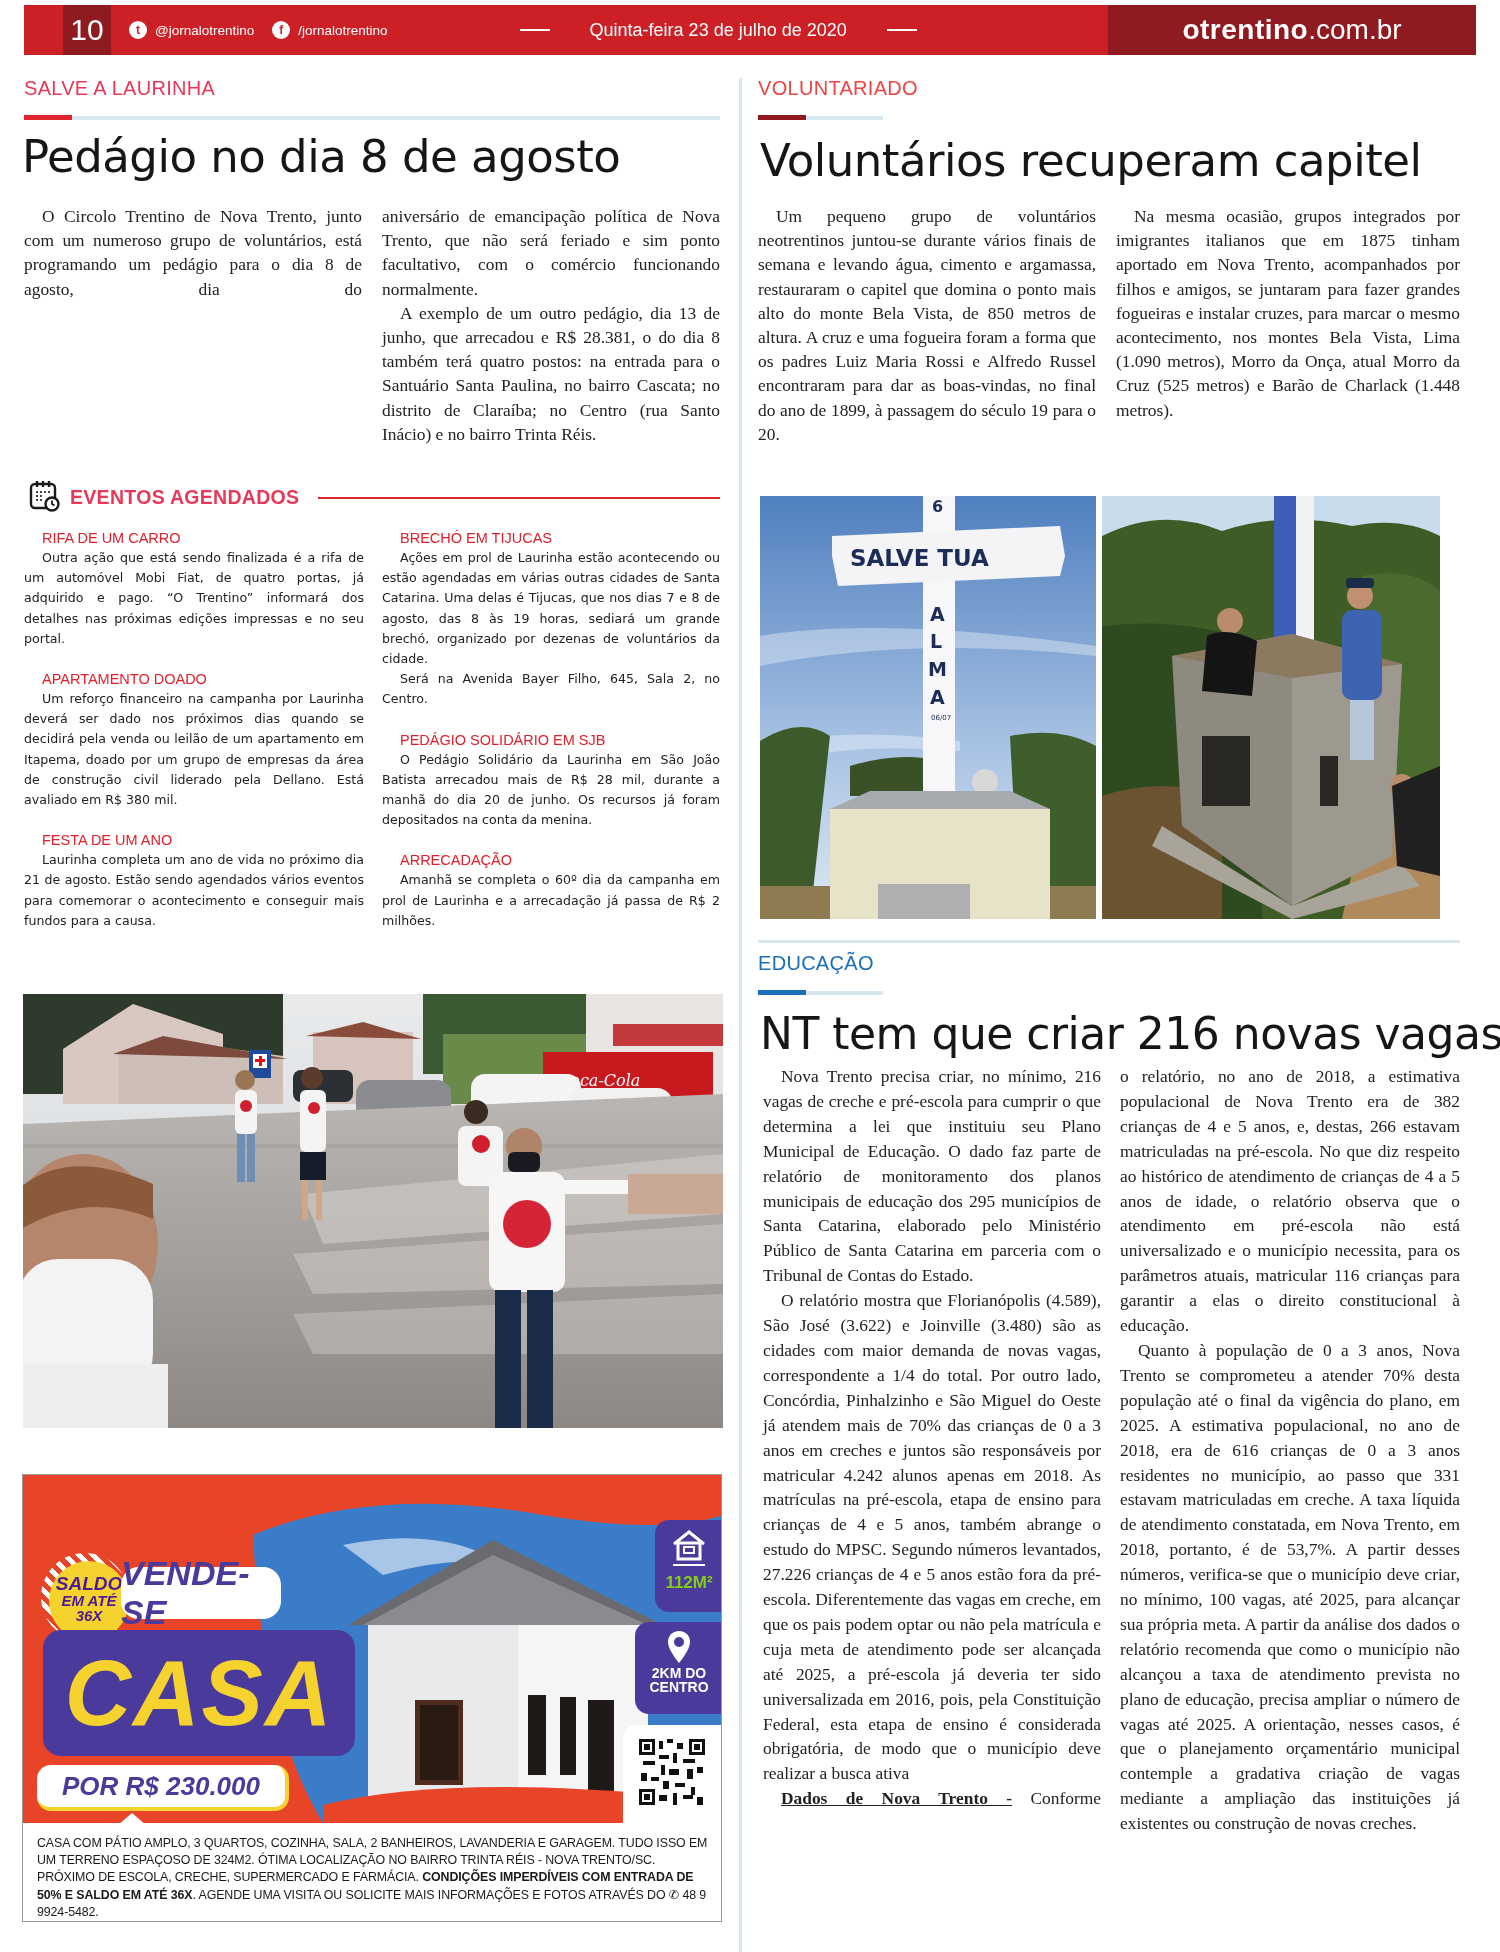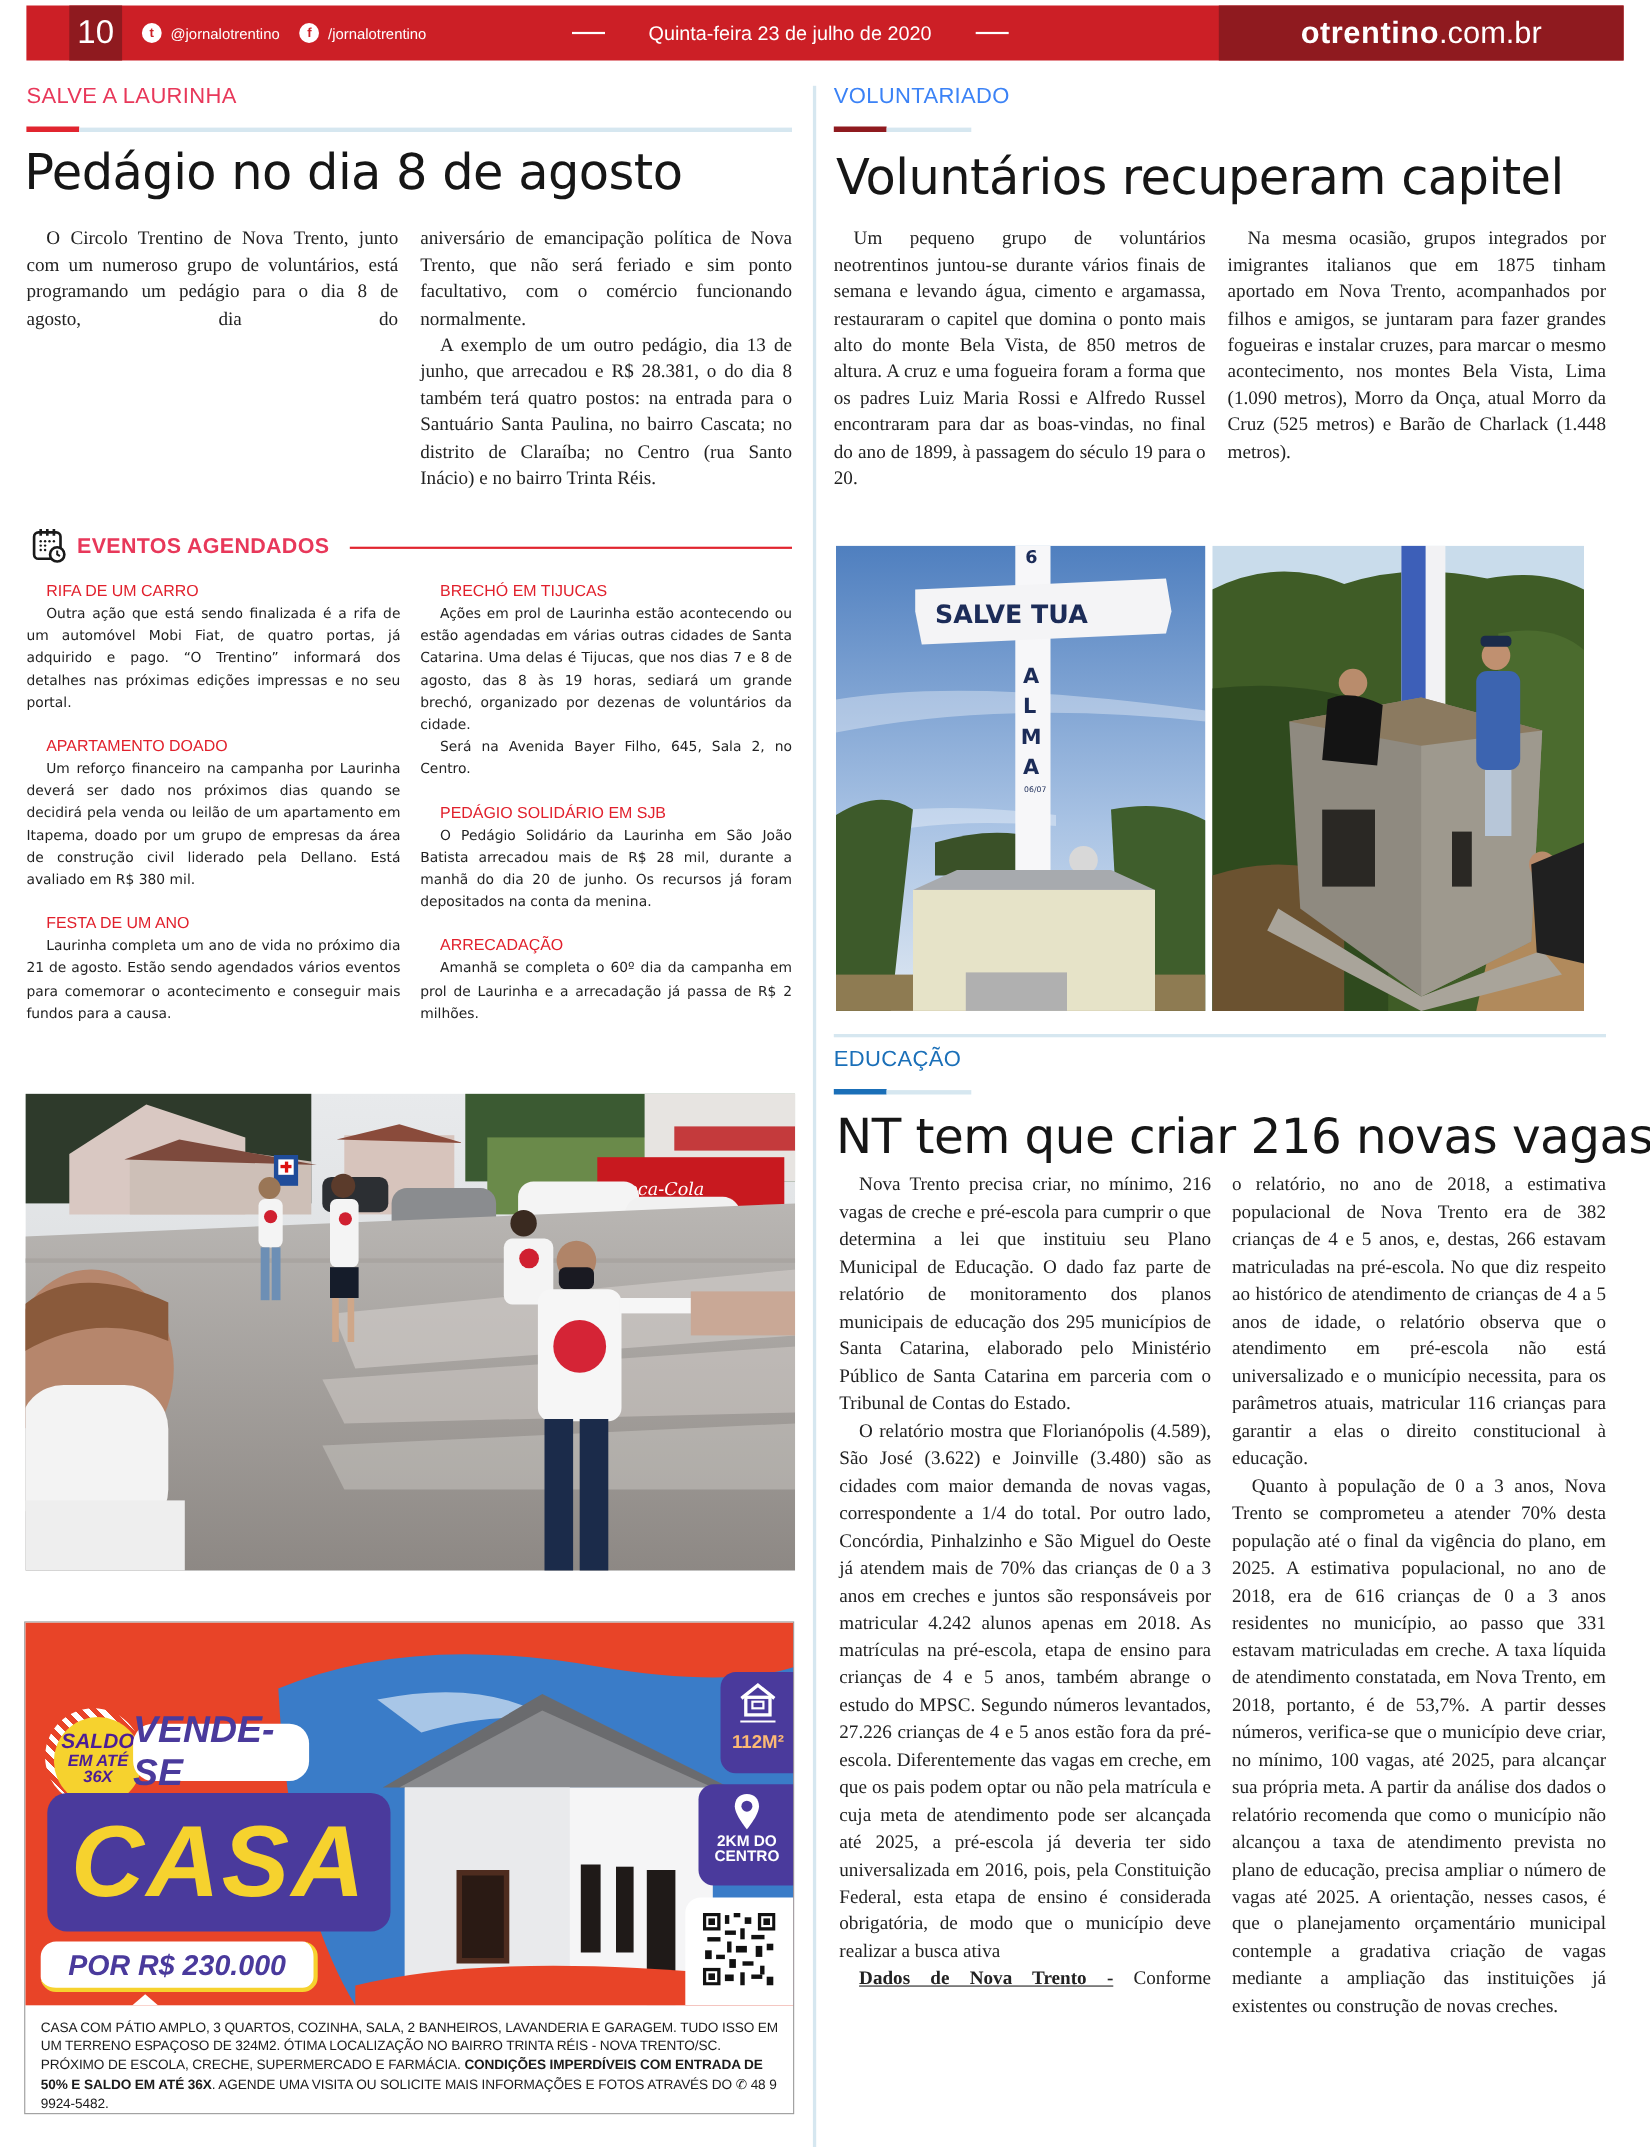--- a/index.html
+++ b/index.html
@@ -253,21 +253,21 @@
     <div style="position:absolute; left:18px; top:78px; width:88px; height:88px; border-radius:50%; background:repeating-linear-gradient(45deg,#e84428 0 5px,#fff 5px 10px);"></div>
     <div style="position:absolute; left:26px; top:86px; width:80px; height:80px; border-radius:50%; background:#f6d22e; color:#4c1d95; font-family:'Liberation Sans',sans-serif; font-weight:900; font-style:italic; text-align:center; font-size:15px; line-height:15px; padding-top:13px;">
       <div style="font-size:19px; line-height:19px;">SALDO</div>
       <div>EM ATÉ</div>
       <div>36X</div>
     </div>
     <div style="position:absolute; left:98px; top:92px; width:160px; height:52px; background:#fff; border-radius:18px; color:#4a3a9c; font-family:'Liberation Sans',sans-serif; font-weight:900; font-style:italic; font-size:34px; display:flex; align-items:center; justify-content:center;">VENDE-SE</div>
     <div style="position:absolute; left:20px; top:155px; width:312px; height:126px; background:#4a3a9c; border-radius:18px; color:#f6d22e; font-family:'Liberation Sans',sans-serif; font-weight:900; font-style:italic; font-size:92px; display:flex; align-items:center; justify-content:center; letter-spacing:2px;">CASA</div>
     <div style="position:absolute; left:14px; top:290px; width:252px; height:46px; background:#fff; border-radius:14px; border:4px solid #f6d22e; border-top:none; border-left:none; color:#4a3a9c; font-family:'Liberation Sans',sans-serif; font-weight:900; font-style:italic; font-size:26px; display:flex; align-items:center; justify-content:center;">POR R$ 230.000</div>
 
-    <div style="position:absolute; left:632px; top:45px; width:68px; height:92px; background:#4a3a9c; border-radius:14px 0 0 14px; color:#fdba74; font-family:'Liberation Sans',sans-serif; font-weight:900; text-align:center;">
+    <div style="position:absolute; left:632px; top:45px; width:68px; height:92px; background:#4a3a9c; border-radius:14px 0 0 14px; color:#84cc16; font-family:'Liberation Sans',sans-serif; font-weight:900; text-align:center;">
       <svg width="40" height="44" viewBox="0 0 40 44" style="margin-top:6px;">
         <polyline points="5,18 20,6 35,18" fill="none" stroke="#fff" stroke-width="3"></polyline>
         <rect x="9" y="17" width="22" height="16" fill="none" stroke="#fff" stroke-width="3"></rect>
         <rect x="15" y="21" width="10" height="6" fill="none" stroke="#fff" stroke-width="2"></rect>
         <line x1="4" y1="39" x2="36" y2="39" stroke="#fff" stroke-width="2"></line>
       </svg>
       <div style="font-size:17px; line-height:18px;">112M²</div>
     </div>
     <div style="position:absolute; left:612px; top:147px; width:88px; height:92px; background:#4a3a9c; border-radius:14px 0 0 14px; color:#fff; font-family:'Liberation Sans',sans-serif; font-weight:bold; text-align:center; font-size:14px; line-height:14px;">
       <svg width="26" height="34" viewBox="0 0 26 34" style="margin-top:8px;">
@@ -319,21 +319,21 @@
     </div>
     <div style="position:absolute; left:95px; top:338px; width:0; height:0; border-left:14px solid transparent; border-right:14px solid transparent; border-bottom:12px solid #fff;"></div>
   </div>
   <div class="ad-text">
     <span>CASA COM PÁTIO AMPLO, 3 QUARTOS, COZINHA, SALA, 2 BANHEIROS, LAVANDERIA E GARAGEM. TUDO ISSO EM UM TERRENO ESPAÇOSO DE 324M2. ÓTIMA LOCALIZAÇÃO NO BAIRRO TRINTA RÉIS - NOVA TRENTO/SC. PRÓXIMO DE ESCOLA, CRECHE, SUPERMERCADO E FARMÁCIA. </span><b>CONDIÇÕES IMPERDÍVEIS COM ENTRADA DE 50% E SALDO EM ATÉ 36X</b><span>. AGENDE UMA VISITA OU SOLICITE MAIS INFORMAÇÕES E FOTOS ATRAVÉS DO </span><span>✆ </span><span>48 9 9924-5482.</span>
   </div>
 </div>
 
 <div class="vrule" style="left:739px; top:78px; height:1874px;"></div>
 
-<div class="kicker" style="left:758px; top:77px; color:#3b82f6;">VOLUNTARIADO</div>
+<div class="kicker" style="left:758px; top:77px; color:#ef4444;">VOLUNTARIADO</div>
 <div class="kicker-rule" style="left:758px; top:115px; width:125px;">
   <div class="accent" style="background:#8f1a1f;"></div>
     <div class="light"></div>
 </div>
 <h1 class="headline" style="left:760px; top:134px; font-size:45px;">Voluntários recuperam capitel</h1>
 
 <div class="col" style="left:758px; top:204px; width:338px;">
   <p>Um pequeno grupo de voluntários neotrentinos juntou-se durante vários finais de semana e levando água, cimento e argamassa, restauraram o capitel que domina o ponto mais alto do monte Bela Vista, de 850 metros de altura. A cruz e uma fogueira foram a forma que os padres Luiz Maria Rossi e Alfredo Russel encontraram para dar as boas-vindas, no final do ano de 1899, à passagem do século 19 para o 20.</p>
 </div>
 <div class="col" style="left:1116px; top:204px; width:344px;">

